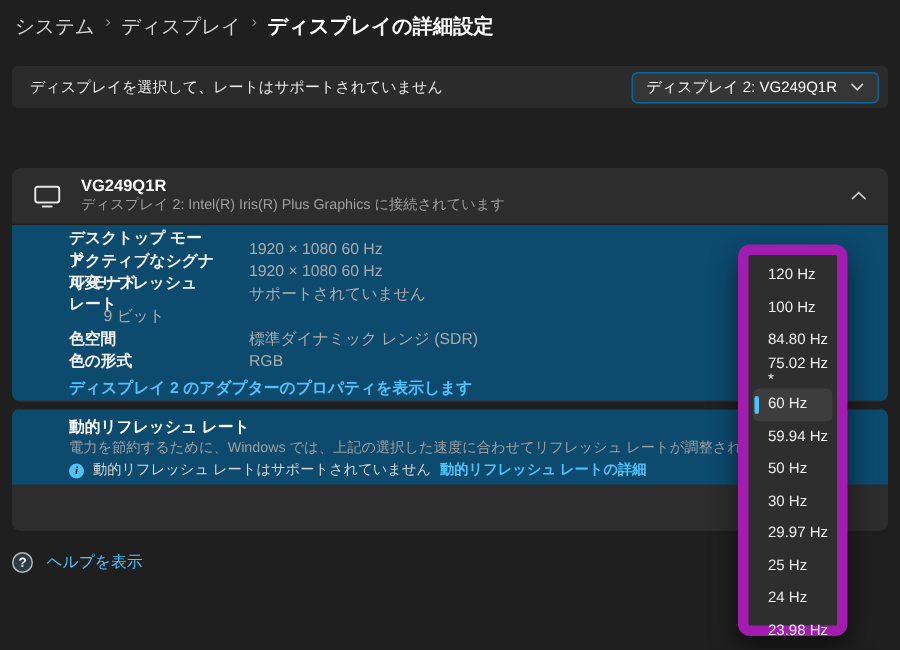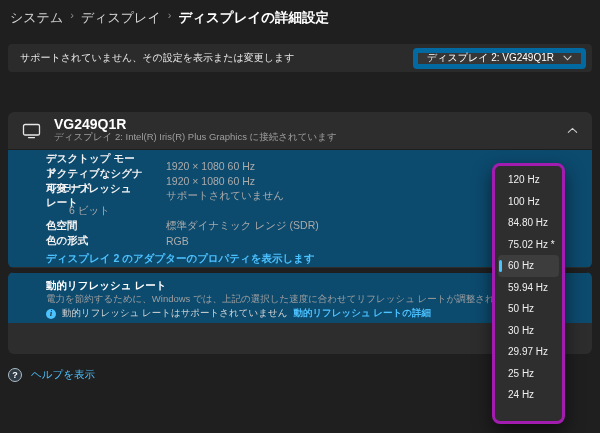--- a/index.html
+++ b/index.html
@@ -20,37 +20,37 @@
 
   
   .selector-bar {
     position:absolute; left:8px; top:44px; width:584px; height:28px;
     background:#2b2b2b; border-radius:4px;
     display:flex; align-items:center; justify-content:space-between;
     padding:0 6px 0 12px;
   }
   .selector-label { font-size:10px; color:#e8e8e8; }
   .combobox {
-    height:21px; background:#363636; border:5px solid #0369a1; border-radius:4px;
+    height:21px; background:#363636; border:1px solid #0369a1; border-radius:4px;
     display:flex; align-items:center; gap:9px; padding:0 9px; cursor:pointer;
   }
   .combobox span { font-size:10px; color:#ffffff; }
   .chev { display:block; }
 
   
   .section-title { position:absolute; left:10px; top:114px; font-size:10.5px; font-weight:bold; color:#ffffff; }
 
   
   .card { position:absolute; left:8px; width:584px; background:#2d2d2d; border-radius:6px; overflow:hidden; }
   .card-header { display:flex; align-items:center; padding:0 14px; cursor:pointer; }
   .card-body { background:#0c4a6e; border-top:1px solid #1e1e1e; }
 
   .info-card { top:112px; height:156px; }
   .info-card .card-header { height:37px; gap:13px; }
-  .monitor-title { font-size:14px; font-weight:bold; line-height:13px; }
+  .monitor-title { font-size:11px; font-weight:bold; line-height:13px; }
   .monitor-sub { font-size:9.5px; color:#9f9f9f; line-height:12px; }
   .header-spacer { flex:1; }
 
   .info-card .card-body { height:118px; padding:8px 16px 0 38px; }
   .prop-row { display:flex; height:15px; align-items:center; }
   .prop-label { width:97px; font-size:10.5px; color:#f2f2f2; font-weight:bold; flex-shrink:0; }
   .prop-value { font-size:10.5px; color:#ababab;margin-left:23px; }
   .link { color:#4cc2ff; font-size:10.5px; cursor:pointer; }
   .adapter-link { display:inline-block; margin-top:4px; font-weight:bold; }
 
@@ -74,21 +74,21 @@
   
   .help-row { position:absolute; left:8px; top:368px; display:flex; align-items:center; gap:9px; }
   .help-icon {
     width:14px; height:14px; border-radius:50%; background:#2f3b44; border:1px solid #aebcc4;
     color:#ffffff; font-size:9px; font-weight:bold; display:flex; align-items:center; justify-content:center;
   }
 
   
   .flyout {
     position:absolute; left:492px; top:163px; width:73px; height:261px;
-    background:#2e2e2e; border:3px solid #a21caf; border-radius:8px;
+    background:#2e2e2e; border:7px solid #a21caf; border-radius:8px;
     box-shadow:0 8px 18px rgba(0,0,0,0.55); padding:3px 0; z-index:10;
   }
   .rate-item {
     height:21.5px; margin:0 3px; border-radius:4px; position:relative;
     display:flex; align-items:center; padding-left:10px;
     font-size:10px; color:#f0f0f0; cursor:pointer;
   }
   .rate-item.selected { background:#3d3d3d; }
   .rate-item.selected .sel-bar {
     position:absolute; left:1px; top:5px; width:3px; height:12px; border-radius:2px; background:#4cc2ff;
@@ -101,21 +101,21 @@
 
   <div class="breadcrumb">
     <span class="crumb">システム</span>
     <span class="crumb-sep">›</span>
     <span class="crumb">ディスプレイ</span>
     <span class="crumb-sep">›</span>
     <span class="crumb current">ディスプレイの詳細設定</span>
   </div>
 
   <div class="selector-bar">
-    <span class="selector-label">サポートされていません、その設定を表示または変更します</span>
+    <span class="selector-label">ディスプレイを選択して、レートはサポートされていません</span>
     <div class="combobox">
       <span>ディスプレイ 2: VG249Q1R</span>
       <svg class="chev" width="9" height="6" viewBox="0 0 9 6">
           <path d="M1 1.2 L4.5 4.8 L8 1.2" stroke="#cccccc" stroke-width="1.1" fill="none" stroke-linecap="round"></path>
         </svg>
     </div>
   </div>
 
   <div class="section-title">ディスプレイの情報</div>
 
@@ -141,21 +141,21 @@
       </div>
       <div class="prop-row">
         <span class="prop-label">アクティブなシグナル モード</span>
         <span class="prop-value">1920 × 1080 60 Hz</span>
       </div>
       <div class="prop-row">
         <span class="prop-label">可変リフレッシュ レート</span>
         <span class="prop-value">サポートされていません</span>
       </div>
       <div class="prop-row">
-        <span class="prop-value">6 ビット</span>
+        <span class="prop-value">9 ビット</span>
       </div>
       <div class="prop-row">
         <span class="prop-label">色空間</span>
         <span class="prop-value">標準ダイナミック レンジ (SDR)</span>
       </div>
       <div class="prop-row">
         <span class="prop-label">色の形式</span>
         <span class="prop-value">RGB</span>
       </div>
       <span class="link adapter-link">ディスプレイ 2 のアダプターのプロパティを表示します</span>
@@ -187,15 +187,16 @@
     <div class="rate-item selected">
       <span class="sel-bar"></span>
       <span>60 Hz</span>
     </div>
     <div class="rate-item">59.94 Hz</div>
     <div class="rate-item">50 Hz</div>
     <div class="rate-item">30 Hz</div>
     <div class="rate-item">29.97 Hz</div>
     <div class="rate-item">25 Hz</div>
     <div class="rate-item">24 Hz</div>
+    <div class="rate-item">23.98 Hz</div>
   </div>
 
 </div>
 
 </body></html>

